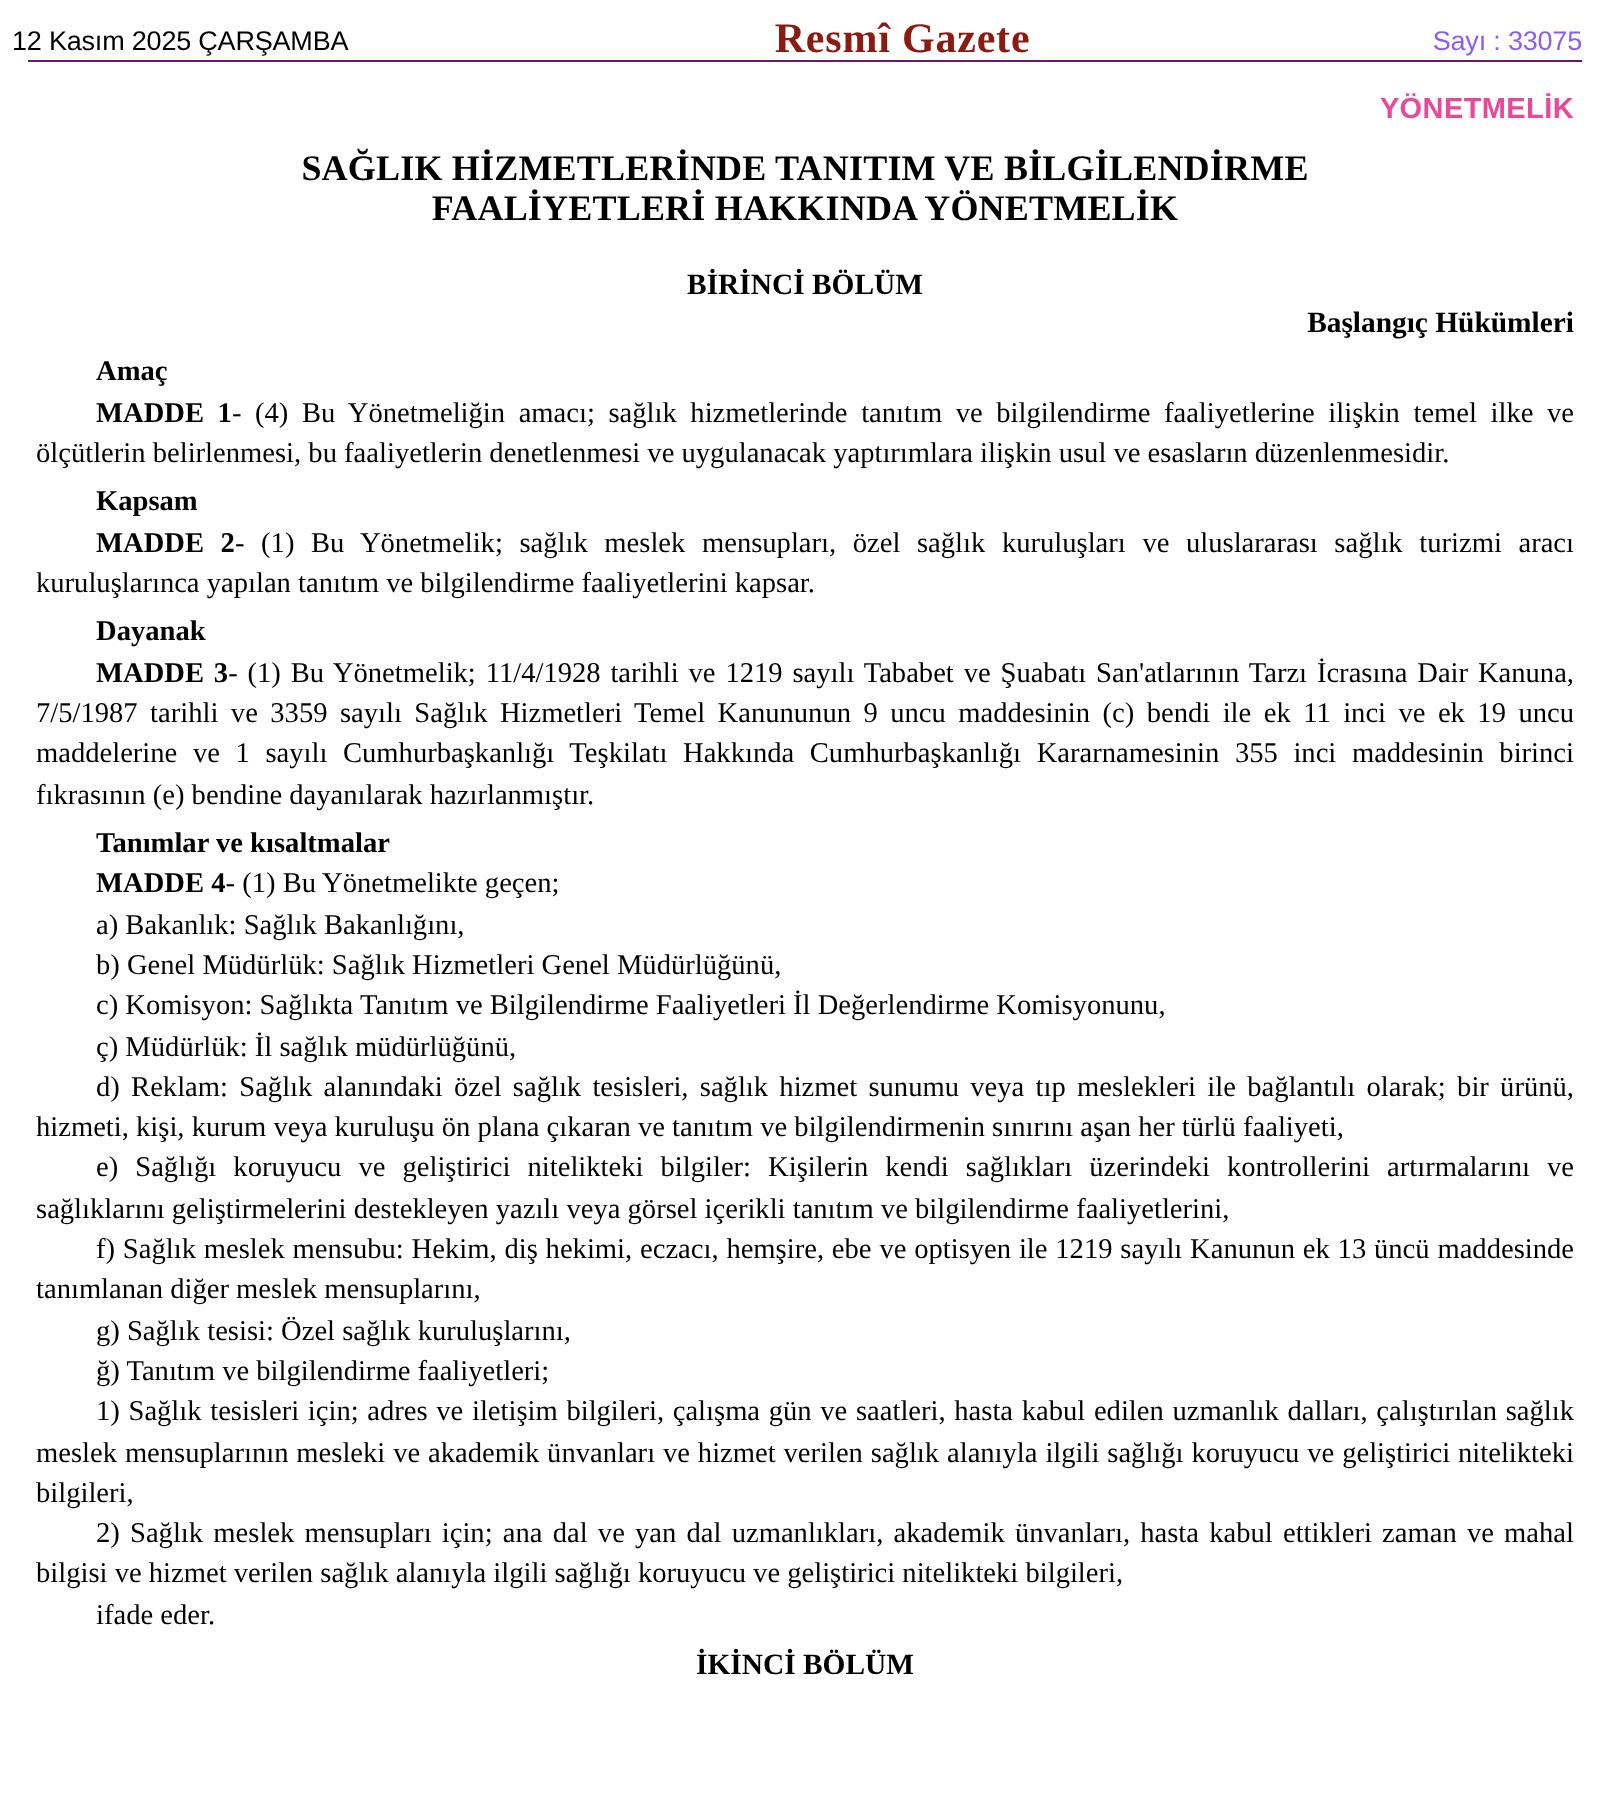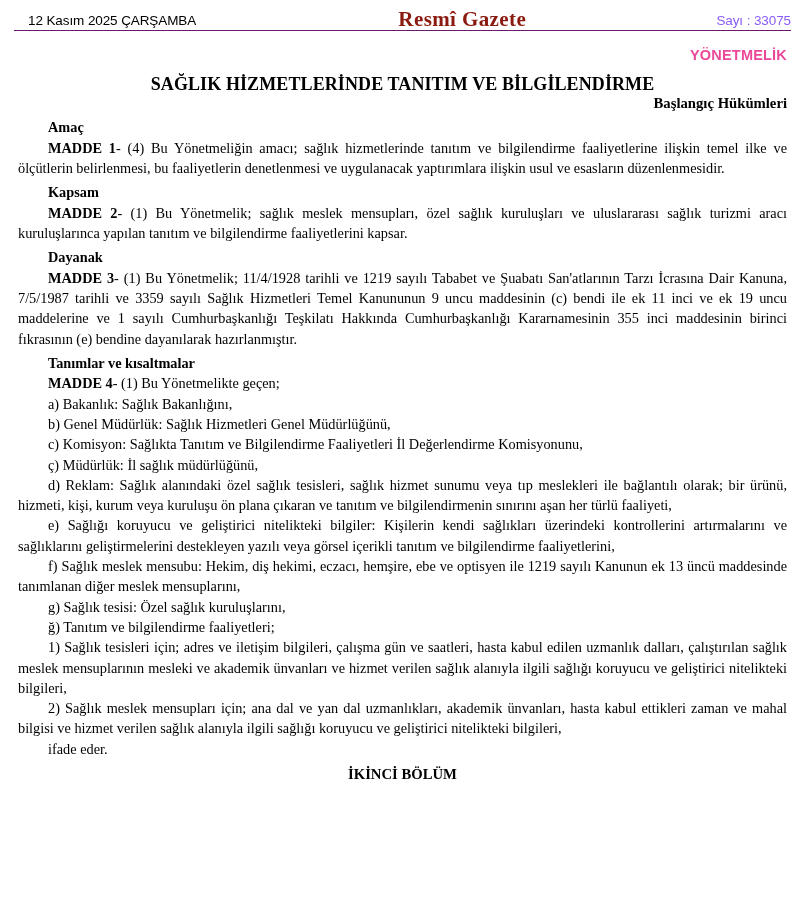--- a/index.html
+++ b/index.html
@@ -22,21 +22,21 @@
     height: 903px;
     box-sizing: border-box;
     padding: 0;
   }
 
   
   .masthead {
     display: flex;
     align-items: baseline;
     justify-content: space-between;
-    padding: 6px 14px 0 28px;
+    padding: 6px 14px 0 6px;
     height: 28px;
     box-sizing: border-box;
   }
   .masthead-date {
     font-family: "Liberation Sans", "DejaVu Sans", sans-serif;
     font-size: 13.5px;
     color: #000;
     white-space: nowrap;
     letter-spacing: -0.1px;
   }
@@ -160,22 +160,24 @@
   </div>
   <hr class="rule">
 
   <div class="doc">
 
     <div class="kind">YÖNETMELİK</div>
 
 
     <div class="doc-title">
       <div>SAĞLIK HİZMETLERİNDE TANITIM VE BİLGİLENDİRME</div>
+      <div>FAALİYETLERİ HAKKINDA YÖNETMELİK</div>
     </div>
 
+    <div class="section-head">BİRİNCİ BÖLÜM</div>
     <div class="section-sub">Başlangıç Hükümleri</div>
 
     <div class="heading">Amaç</div>
     <p class="para"><b>MADDE 1</b><span>- (4) Bu Yönetmeliğin amacı; sağlık hizmetlerinde tanıtım ve bilgilendirme faaliyetlerine ilişkin temel ilke ve ölçütlerin belirlenmesi, bu faaliyetlerin denetlenmesi ve uygulanacak yaptırımlara ilişkin usul ve esasların düzenlenmesidir.</span></p>
 
     <div class="heading">Kapsam</div>
     <p class="para"><b>MADDE 2</b><span>- (1) Bu Yönetmelik; sağlık meslek mensupları, özel sağlık kuruluşları ve uluslararası sağlık turizmi aracı kuruluşlarınca yapılan tanıtım ve bilgilendirme faaliyetlerini kapsar.</span></p>
 
     <div class="heading">Dayanak</div>
     <p class="para"><b>MADDE 3</b><span>- (1) Bu Yönetmelik; 11/4/1928 tarihli ve 1219 sayılı Tababet ve Şuabatı San'atlarının Tarzı İcrasına Dair Kanuna, 7/5/1987 tarihli ve 3359 sayılı Sağlık Hizmetleri Temel Kanununun 9 uncu maddesinin (c) bendi ile ek 11 inci ve ek 19 uncu maddelerine ve 1 sayılı Cumhurbaşkanlığı Teşkilatı Hakkında Cumhurbaşkanlığı Kararnamesinin 355 inci maddesinin birinci fıkrasının (e) bendine dayanılarak hazırlanmıştır.</span></p>

